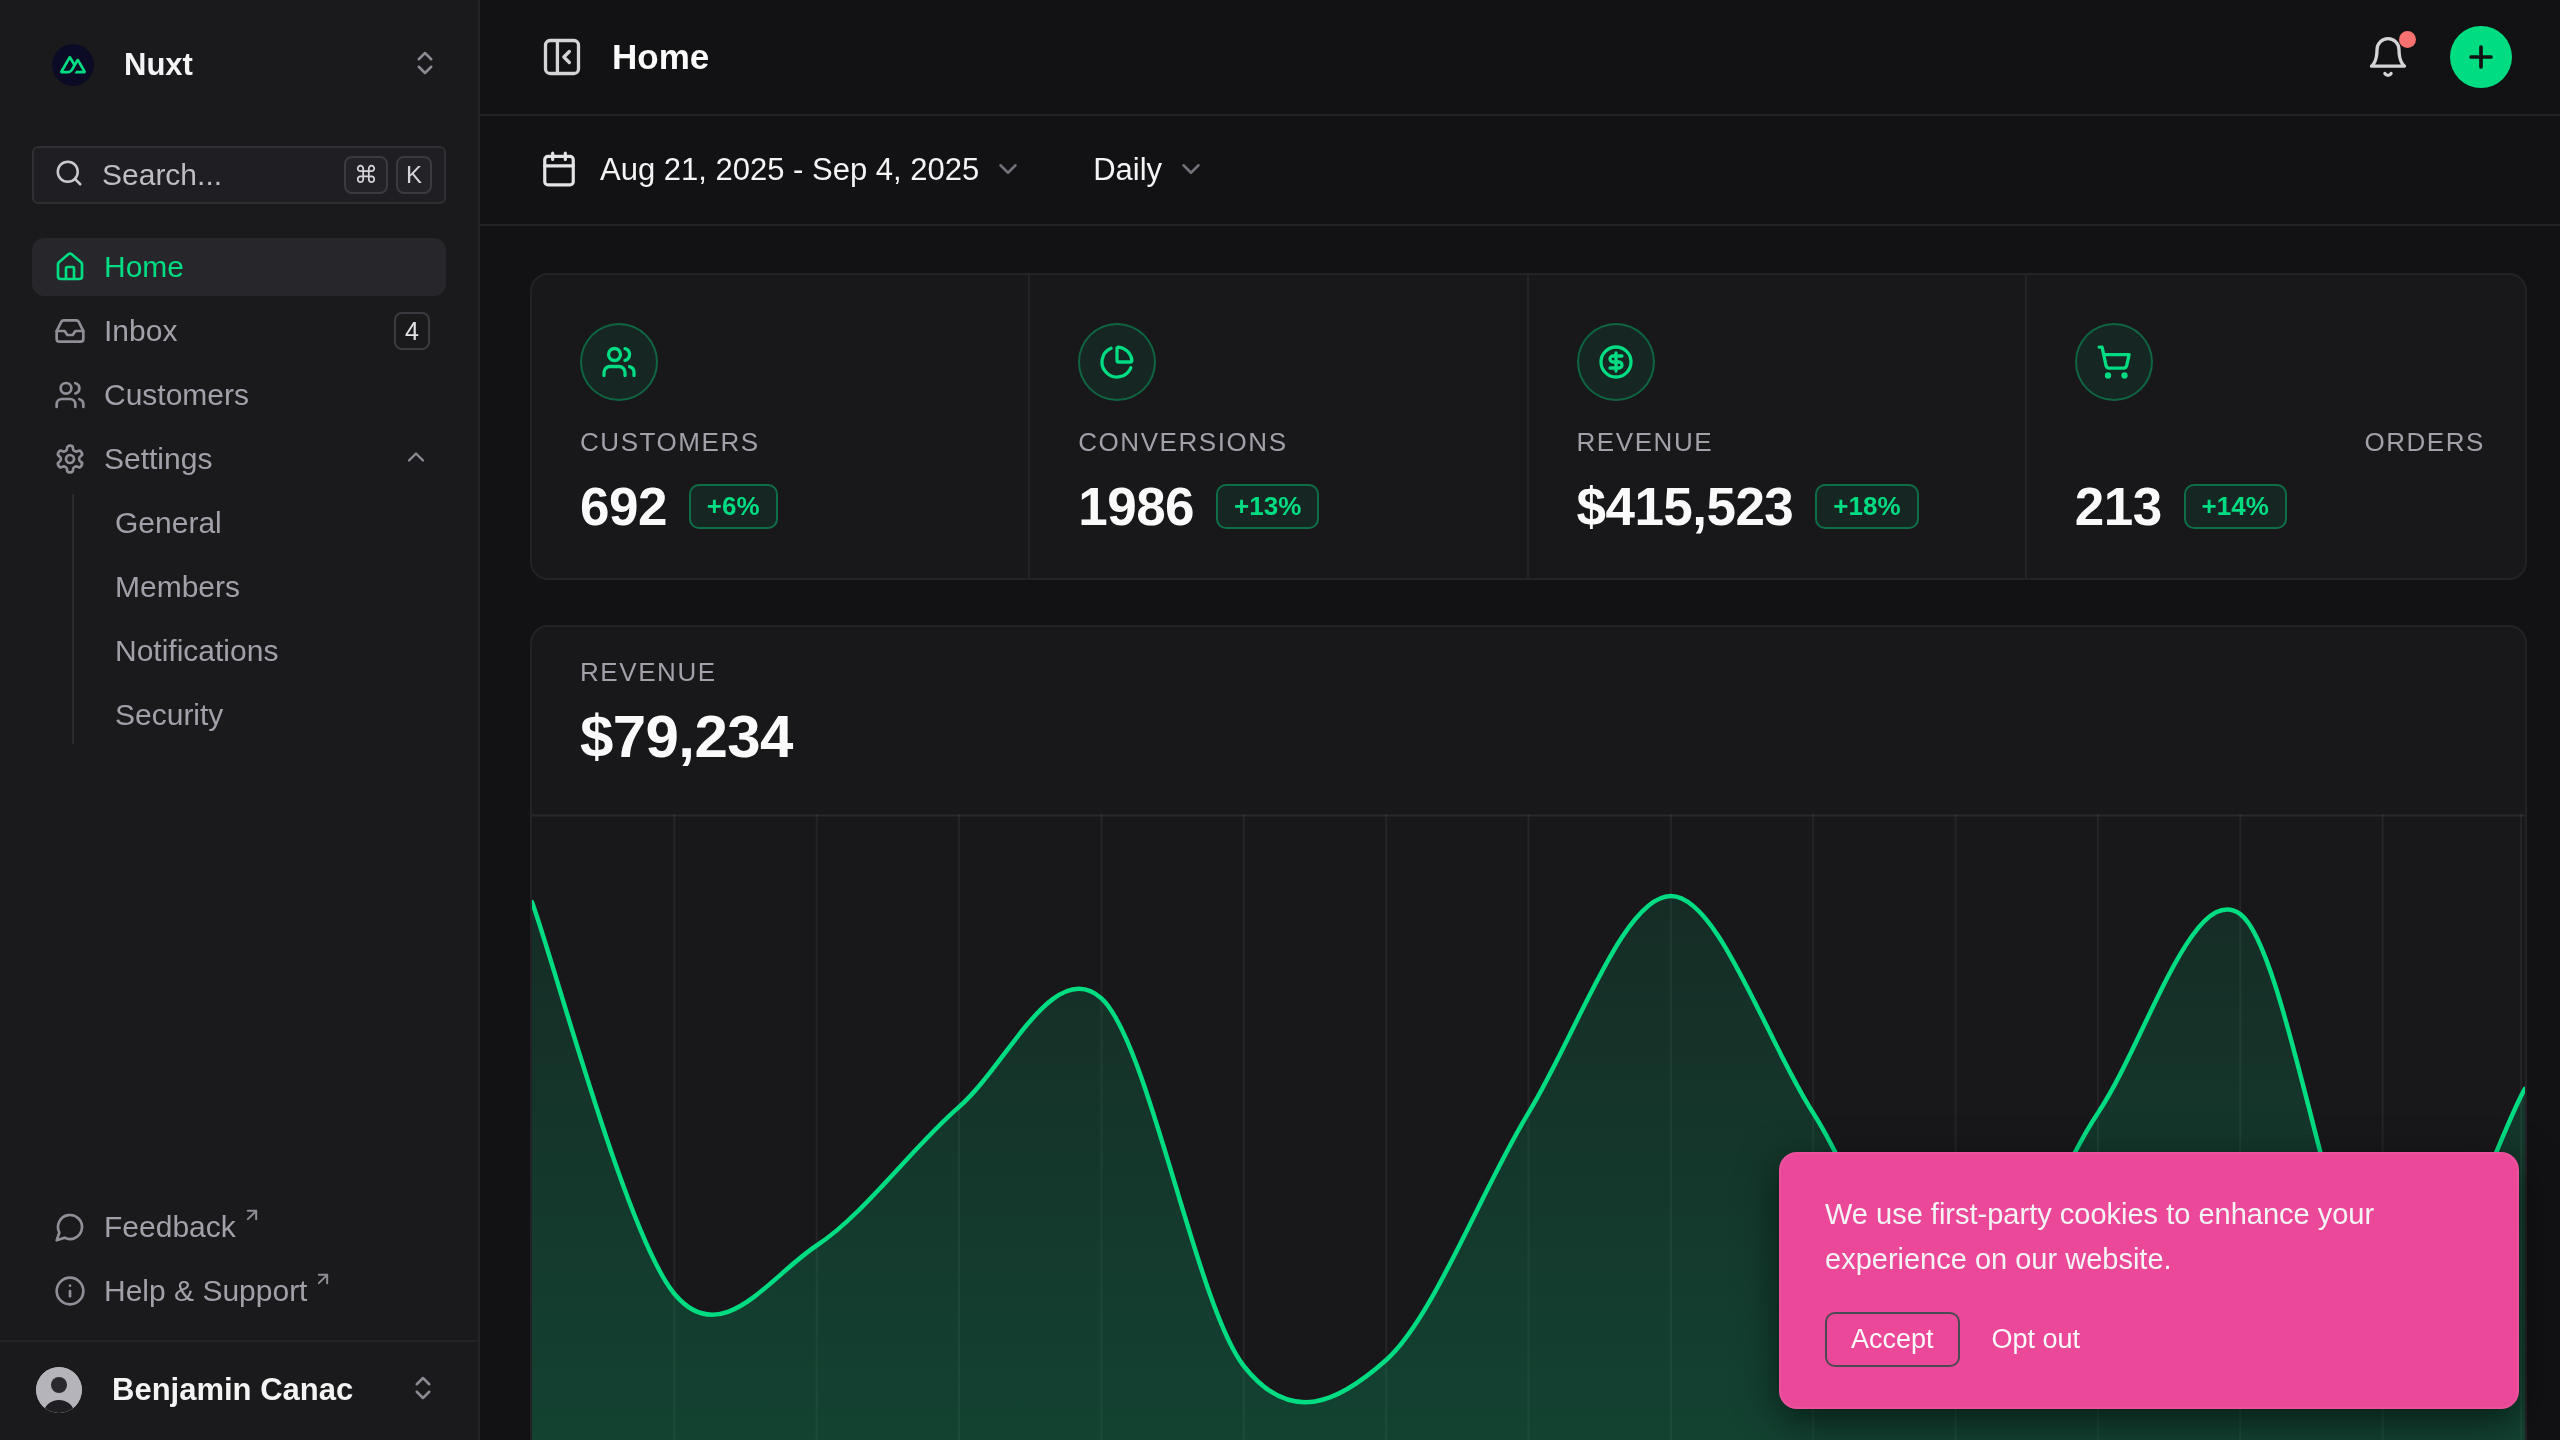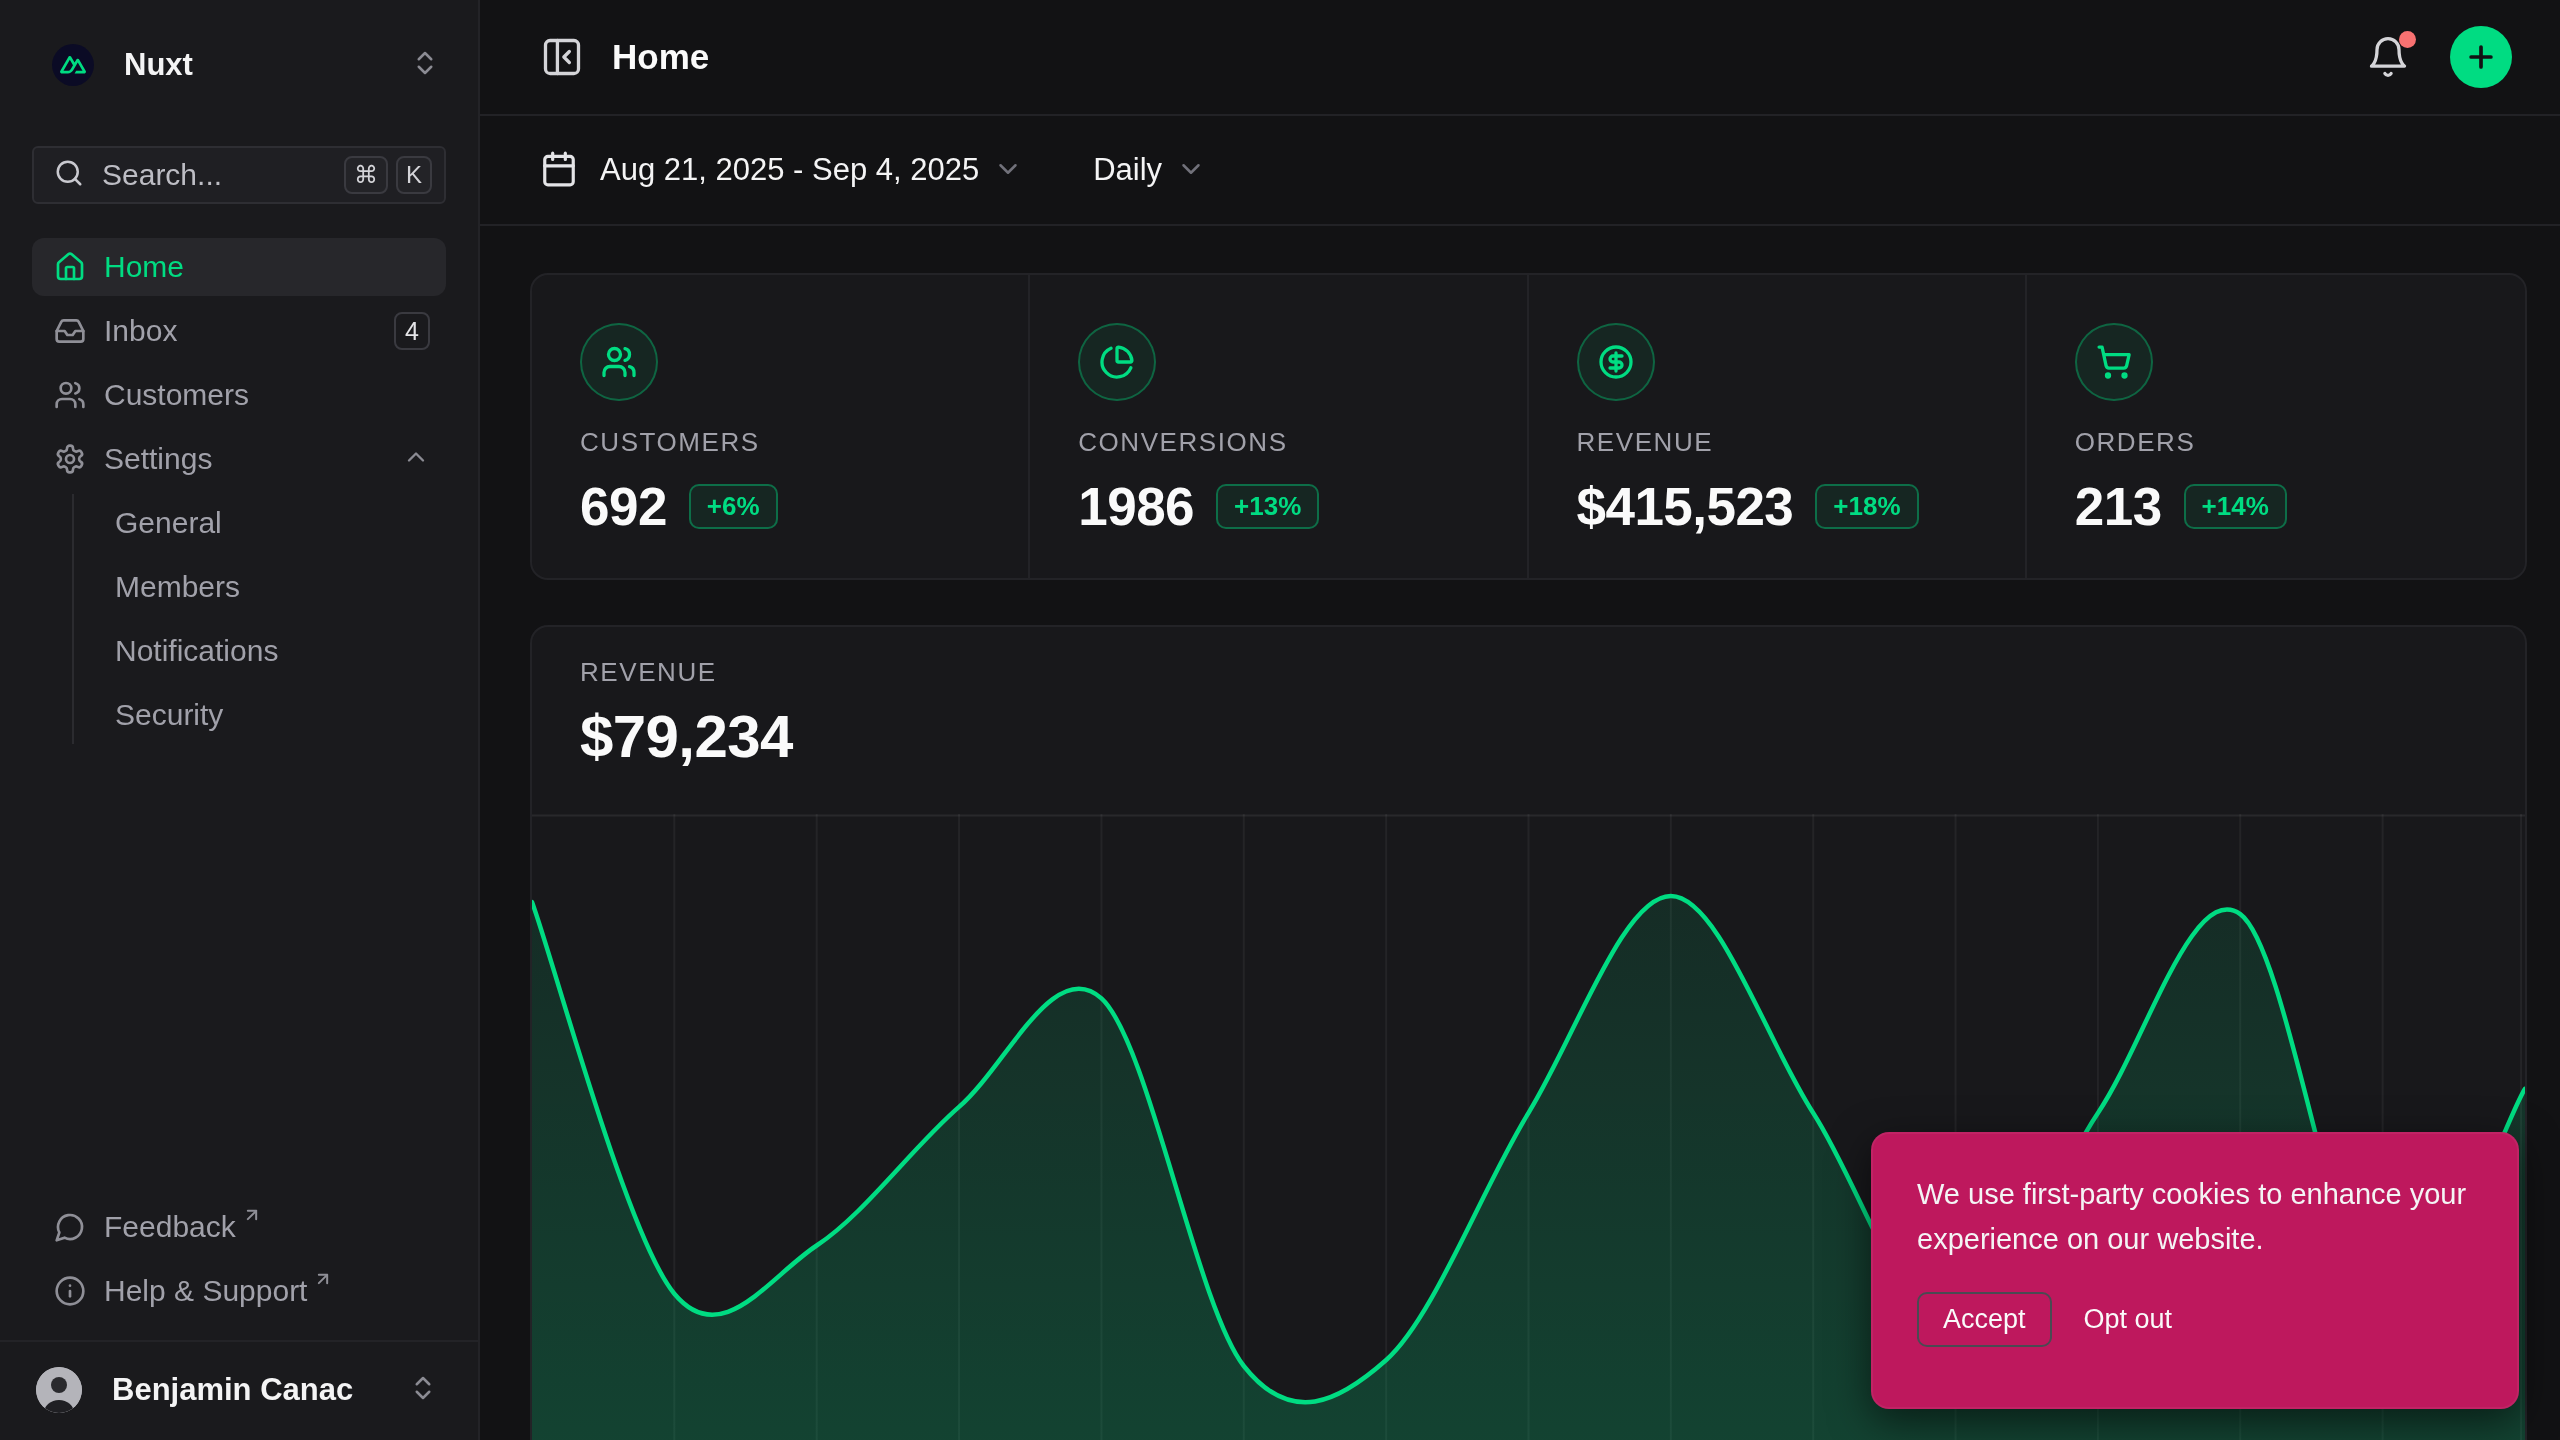--- a/index.html
+++ b/index.html
@@ -77,21 +77,21 @@
   .chev { color:#71717a; margin-left:14px; }
   .daily-btn { display:flex; align-items:center; background:none; border:none; color:#f4f4f5;
     cursor:pointer; margin-left:62px; }
   .daily-text { font-size:31px; font-weight:500; }
 
   .content { flex:1; padding:47px 33px 0 50px; overflow:hidden; }
 
   .stats-grid { display:grid; grid-template-columns:repeat(4,1fr); background:#18181b;
     border:2px solid #232327; border-radius:18px; height:307px; overflow:hidden; }
   .stat-cell { padding:48px 40px 0 48px; border-right:2px solid #232327; cursor:pointer; }
-  .stat-cell:last-child { border-right:none; }
+  .stat-cell:last-child { border-right:none;text-align:right; }
   .stat-icon-circle { width:78px; height:78px; border-radius:50%;
     background:rgba(0,220,130,0.07); border:2px solid rgba(0,220,130,0.35);
     display:flex; align-items:center; justify-content:center; color:#00dc82; }
   .stat-label { margin-top:26px; font-size:26px; font-weight:500; letter-spacing:0.06em;
     color:#a1a1aa; }
   .stat-value-row { margin-top:18px; display:flex; align-items:center; }
   .stat-value { font-size:53px; font-weight:700; color:#fafafa; letter-spacing:-0.01em; }
   .delta-badge { margin-left:22px; font-size:26px; font-weight:600; color:#00dc82;
     background:rgba(0,220,130,0.07); border:2px solid rgba(0,220,130,0.4);
     border-radius:10px; padding:5px 16px; }
@@ -100,22 +100,22 @@
     border-radius:18px 18px 0 0; border-bottom:none; height:815px; overflow:hidden;
     display:flex; flex-direction:column; }
   .chart-head { padding:30px 48px 0 48px; }
   .chart-label { font-size:26px; font-weight:500; letter-spacing:0.06em; color:#a1a1aa; }
   .chart-value { margin-top:14px; font-size:60px; font-weight:700; color:#fafafa;
     letter-spacing:-0.01em; }
   .plot-wrap { margin-top:43px; flex:1; }
   .plot-wrap svg { display:block; width:100%; height:640px; }
 
   
-  .cookie-banner { position:fixed; right:41px; bottom:31px; width:648px; background:#be185d;
-    border:2px solid rgba(255,255,255,0.05); border-radius:18px; padding:38px 44px 60px 44px;
+  .cookie-banner { position:fixed; right:41px; bottom:31px; width:740px; background:#ec4899;
+    border:2px solid rgba(255,255,255,0.05); border-radius:18px; padding:38px 44px 40px 44px;
     box-shadow:0 12px 40px rgba(0,0,0,0.55); }
   .cookie-text { font-size:29px; color:#f4f4f5; line-height:1.55; }
   .cookie-actions { margin-top:30px; display:flex; align-items:center; }
   .btn-accept { background:transparent; border:2px solid #4a4a52; border-radius:10px;
     color:#fafafa; font-size:27px; font-weight:500; padding:10px 24px; cursor:pointer;
     font-family:inherit; }
   .btn-optout { background:transparent; border:none; color:#fafafa; font-size:27px;
     font-weight:500; padding:10px 8px; margin-left:24px; cursor:pointer; font-family:inherit; }
 </style>
 </head>

